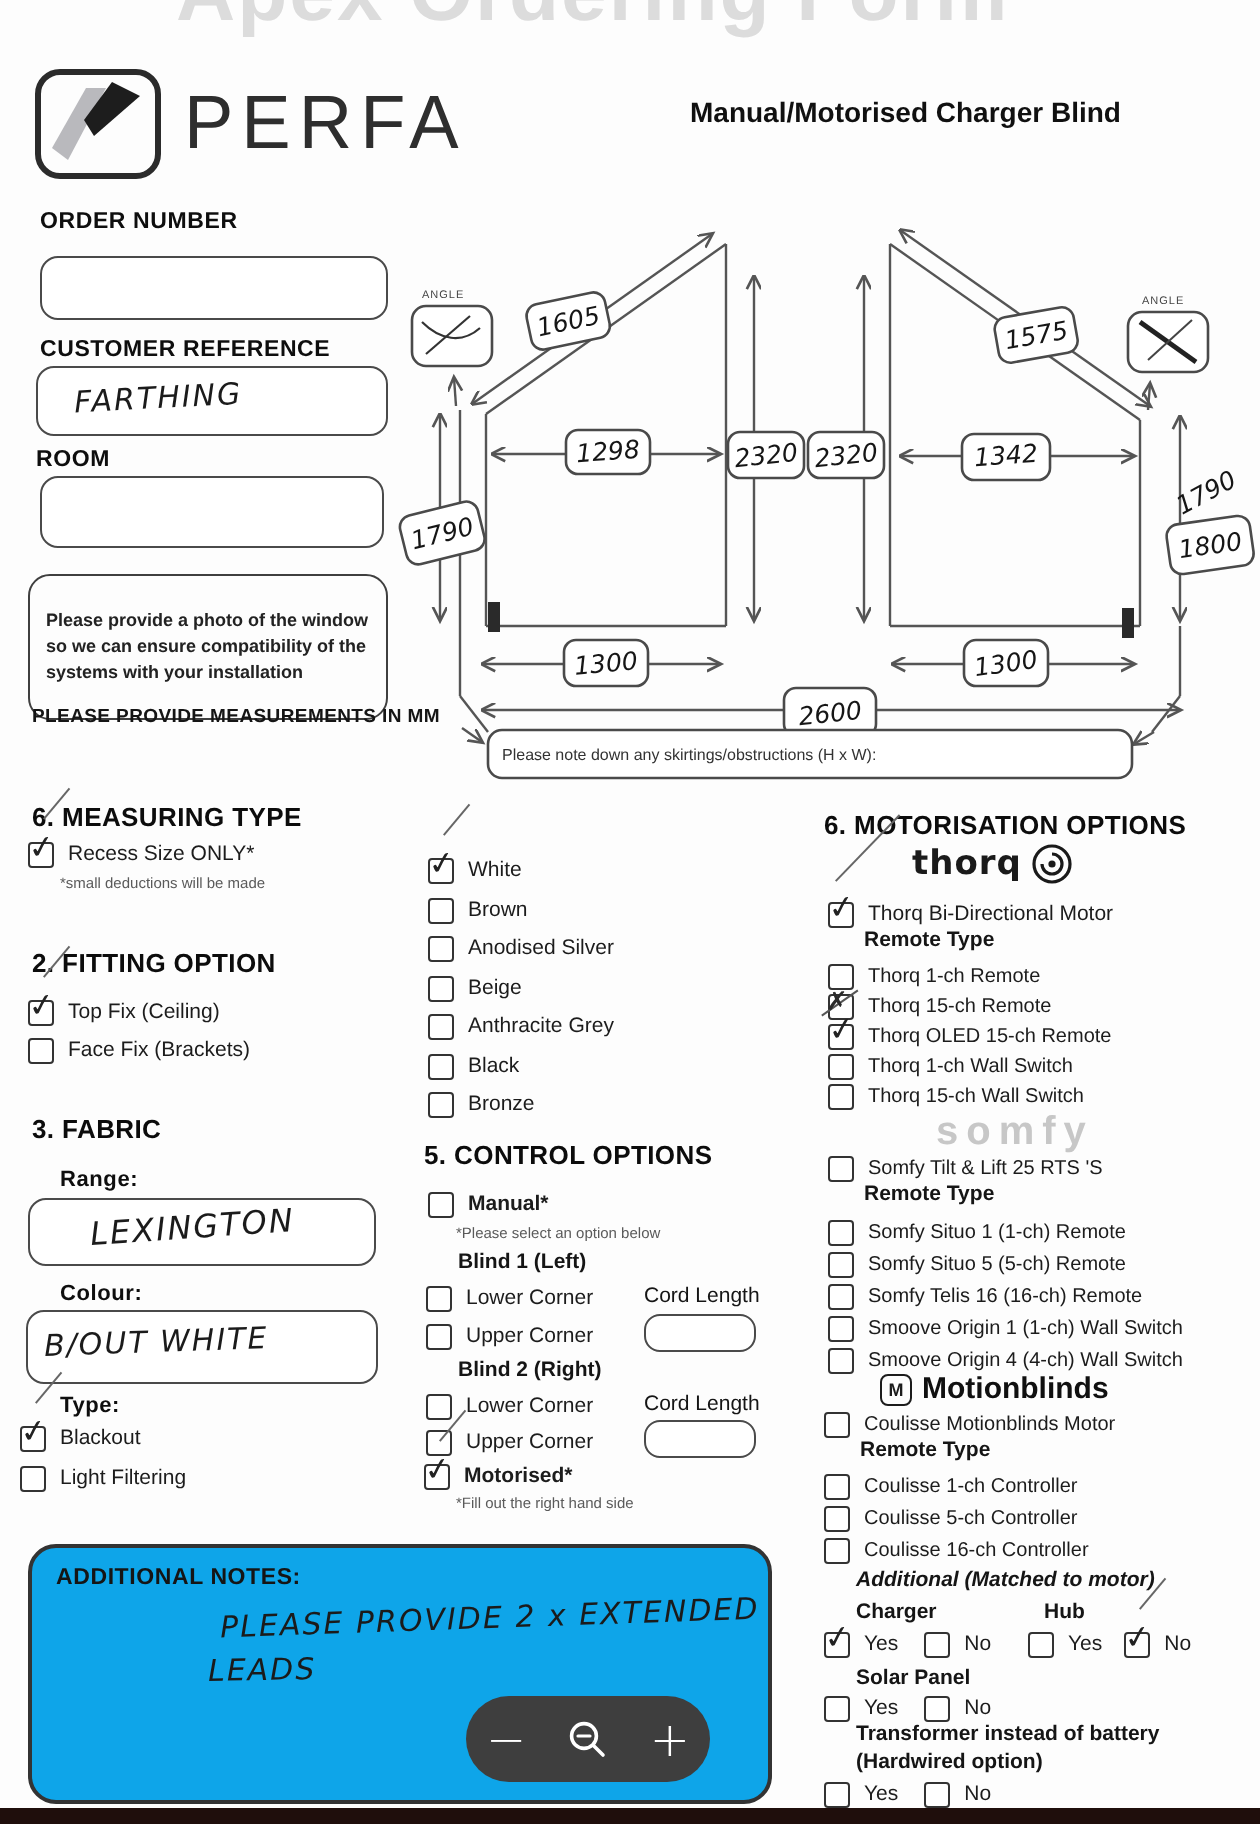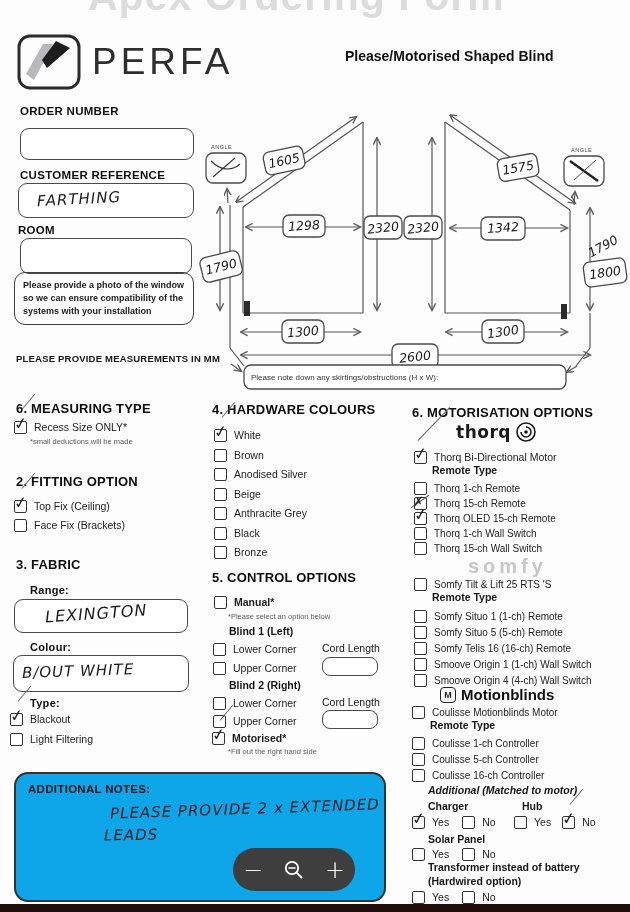--- a/index.html
+++ b/index.html
@@ -11,22 +11,22 @@
   .faded-title{position:absolute;top:-27px;left:88px;font-size:41px;font-weight:600;
                color:#dcdcdc;letter-spacing:1px;white-space:nowrap;}
   
   .brand{position:absolute;top:33px;left:16px;display:flex;align-items:center;gap:10px;}
   .brand-word{font-size:37px;letter-spacing:4px;color:#2e2e2e;font-weight:400;transform:scaleY(1.02);}
   .form-title{position:absolute;top:46px;left:345px;font-size:14px;font-weight:bold;line-height:1.5;color:#101010;}
   
   .flabel{position:absolute;font-size:11.5px;font-weight:bold;letter-spacing:.3px;color:#0e0e0e;}
   .fbox{position:absolute;border:1.6px solid #4a4a4a;border-radius:9px;background:#fff;}
   .hw{font-family:"DejaVu Sans",sans-serif;font-style:italic;color:#1b1b1b;letter-spacing:1px;}
-  .photo-note{position:absolute;left:14px;top:272px;width:162px;border:1.5px solid #3f3f3f;
-              border-radius:11px;padding:6px 8px;font-size:9px;font-weight:bold;line-height:1.45;color:#222;}
+  .photo-note{position:absolute;left:14px;top:287px;width:162px;border:1.5px solid #3f3f3f;
+              border-radius:11px;padding:16px 8px;font-size:9px;font-weight:bold;line-height:1.45;color:#222;}
   .units-note{position:absolute;left:16px;top:353px;font-size:9.5px;font-weight:bold;letter-spacing:.2px;}
   
   .sec-title{position:absolute;font-size:13px;font-weight:bold;letter-spacing:.2px;color:#0c0c0c;}
   .row{position:absolute;display:flex;align-items:center;gap:7px;font-size:10.5px;color:#1c1c1c;height:14px;}
   .row .bl{font-weight:bold;}
   .subnote{position:absolute;font-size:7.5px;color:#5a5a5a;}
   .cb{width:11px;height:11px;border:1.6px solid #333;border-radius:2px;display:inline-block;
       position:relative;flex:none;background:#fff;}
   .cb.checked::after{content:"✓";position:absolute;left:-1px;top:-8px;font-size:16px;color:#222;
       transform:rotate(-8deg);font-family:"DejaVu Sans",sans-serif;}
@@ -71,21 +71,21 @@
 
   <div class="brand">
     <svg width="66" height="58" viewBox="0 0 66 58">
       <rect x="3" y="3" width="60" height="52" rx="11" fill="none" stroke="#2b2b2b" stroke-width="3"></rect>
       <path d="M27,11 L37,11 L18,47 L10,41 Z" fill="#b9b9bd"></path>
       <path d="M40,8 L54,15 L31,35 L26,27 Z" fill="#1d1d1d"></path>
     </svg>
     <div class="brand-word">PERFA</div>
   </div>
   <div class="form-title">
-    <div>Please/Motorised Shaped Blind</div>
+    <div>Manual/Motorised Charger Blind</div>
   </div>
 
   <div class="flabel" style="left:20px;top:105px">ORDER NUMBER</div>
   <div class="fbox" style="left:20px;top:128px;width:172px;height:30px">
     <span class="hw" style="position:absolute;left:12px;top:7px;font-size:14px"></span>
   </div>
 
   <div class="flabel" style="left:20px;top:169px">CUSTOMER REFERENCE</div>
   <div class="fbox" style="left:18px;top:183px;width:174px;height:33px">
     <span class="hw" style="position:absolute;left:18px;top:6px;font-size:15px;transform:rotate(-3deg)">FARTHING</span>
@@ -239,21 +239,20 @@
   <div class="flabel" style="left:30px;top:697px;font-size:11px">Type:</div>
   <div class="row" style="left:10px;top:712px">
     <span class="cb tail checked"></span>
     <span>Blackout</span>
     </div>
   <div class="row" style="left:10px;top:732px">
     <span class="cb"></span>
     <span>Light Filtering</span>
     </div>
 
-  <div class="sec-title" style="left:212px;top:402px">4. HARDWARE COLOURS</div>
   <div class="row" style="left:214px;top:428px">
     <span class="cb tail checked"></span>
     <span>White</span>
     </div>
   <div class="row" style="left:214px;top:448px">
     <span class="cb"></span>
     <span>Brown</span>
     </div>
   <div class="row" style="left:214px;top:467px">
     <span class="cb"></span>

